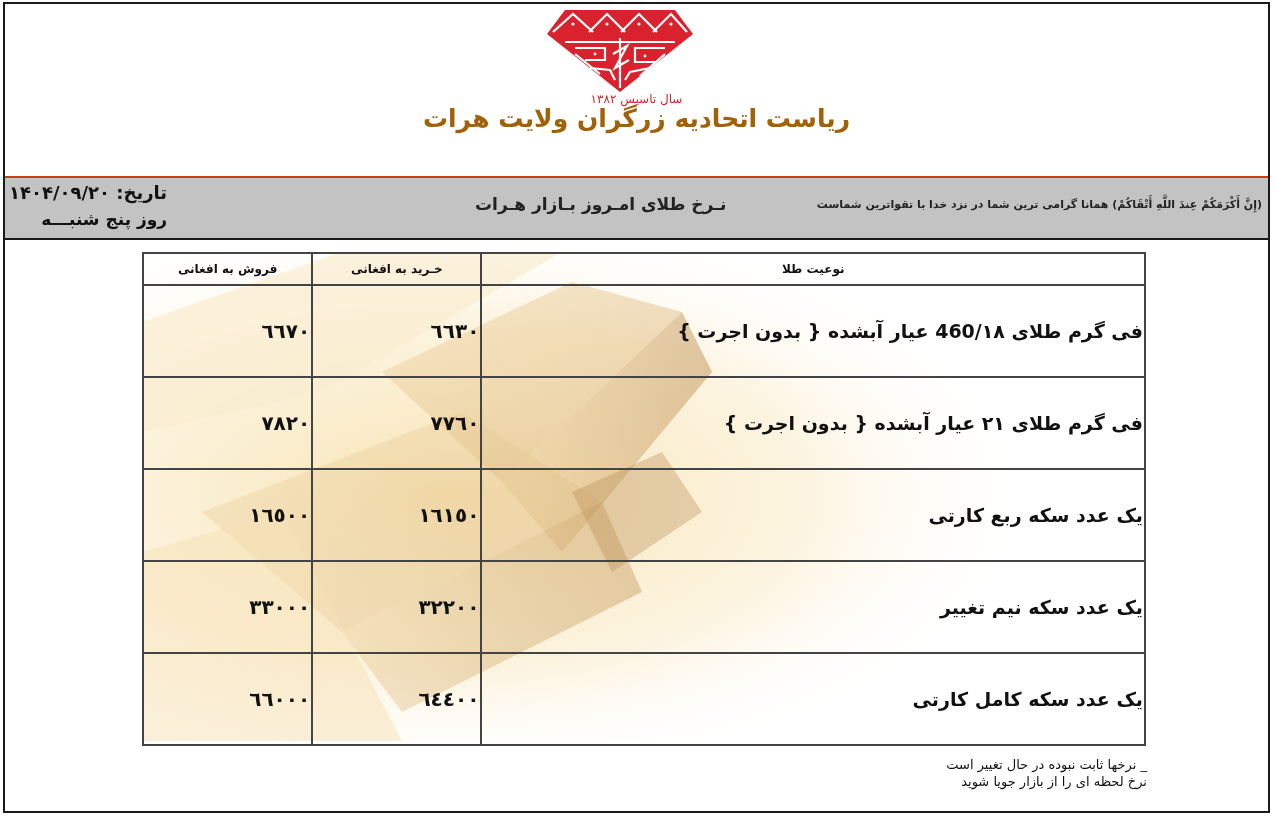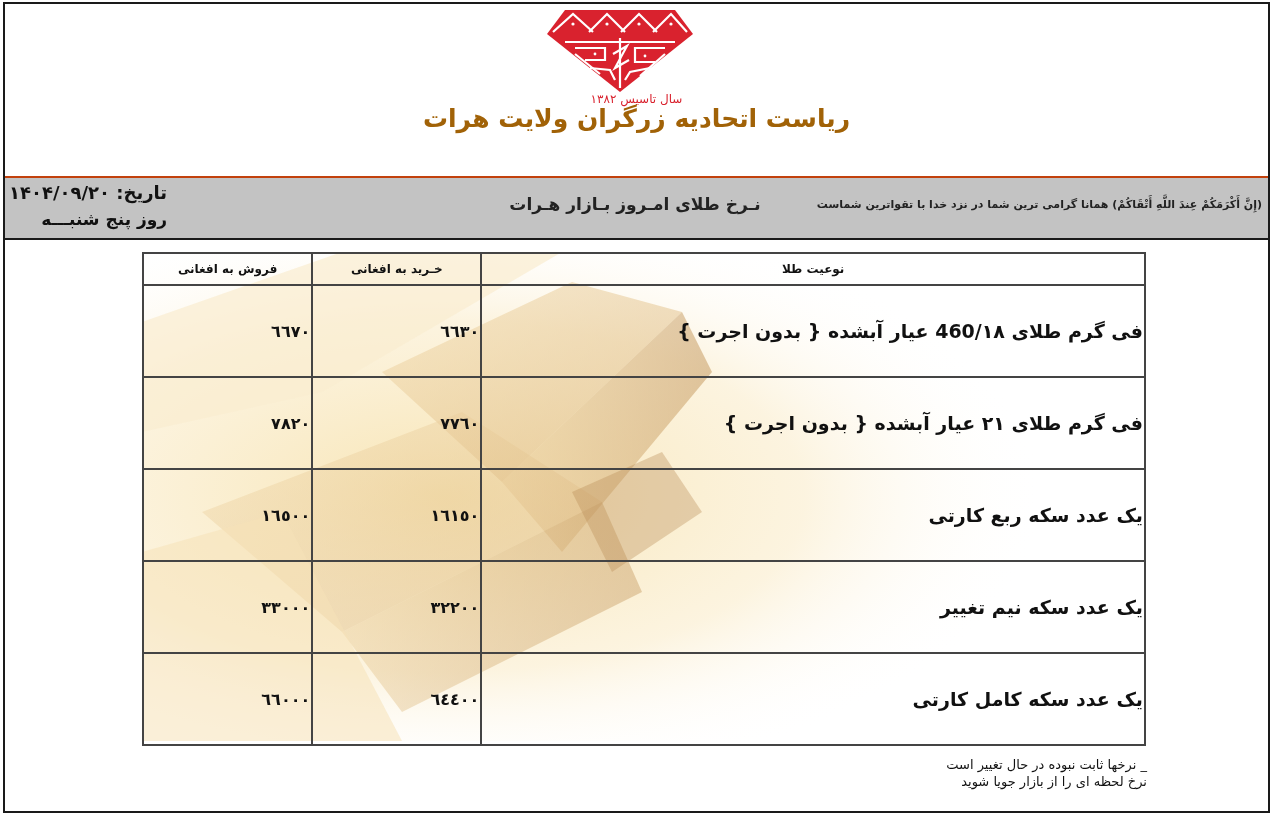--- a/index.html
+++ b/index.html
@@ -6,29 +6,29 @@
   body { width: 1274px; height: 817px; position: relative; overflow: hidden; font-family: "DejaVu Sans", sans-serif; }
   .frame { position: absolute; left: 3px; top: 2px; width: 1267px; height: 811px; border: 2px solid #1a1a1a; box-sizing: border-box; background: #fff; }
   .header { position: absolute; left: 0; top: 0; width: 100%; height: 172px; }
   .logo { position: absolute; left: 540px; top: 4px; width: 150px; height: 86px; }
   .founded { position: absolute; left: 0; width: 100%; top: 88px; text-align: center; color: #d9222e; font-size: 12px; direction: rtl; }
   .org-title { position: absolute; left: 0; width: 100%; top: 100px; text-align: center; font-size: 25px; font-weight: bold; color: #a16207; direction: rtl; letter-spacing: 1px; }
   .band { position: absolute; left: 0; top: 172px; width: 100%; height: 64px; background: #c3c3c3; border-top: 2px solid #c2410c; border-bottom: 2px solid #1a1a1a; box-sizing: border-box; }
   .date-box { position: absolute; left: 4px; top: 2px; direction: rtl; text-align: right; color: #111; font-weight: bold; }
   .date-line { font-size: 18px; line-height: 26px; }
   .day-line { font-size: 17px; line-height: 26px; }
-  .band-title { position: absolute; left: 470px; width: 320px; top: 16px; text-align: center; direction: rtl; font-size: 17px; font-weight: bold; color: #222; }
+  .band-title { position: absolute; left: 470px; width: 320px; top: 16px; text-align: left; direction: rtl; font-size: 17px; font-weight: bold; color: #222; }
   .verse { position: absolute; right: 6px; top: 20px; direction: rtl; font-size: 11px; font-weight: bold; color: #222; white-space: nowrap; }
   .table-wrap { position: absolute; left: 137px; top: 248px; width: 1004px; height: 489px; }
   .bg-art { position: absolute; left: 0; top: 0; width: 100%; height: 100%; overflow: hidden; }
   table { position: absolute; left: 0; top: 0; width: 1004px; border-collapse: collapse; direction: rtl; }
   th, td { border: 2px solid #444; color: #111; }
   th { height: 28px; font-size: 12px; font-weight: bold; }
   td { height: 88px; font-size: 19px; font-weight: bold; }
-  td.num { font-size: 16px; letter-spacing: 1px; border-radius: 20px; }
+  td.num { font-size: 20px; letter-spacing: 1px; border-radius: 20px; }
   .col-type { width: 664px; }
   .col-buy { width: 166px; }
   .col-sell { width: 166px; }
   .note { position: absolute; left: 880px; top: 752px; width: 262px; direction: rtl; text-align: right; font-size: 13px; line-height: 17px; color: #111; }
 </style>
 </head>
 <body>
 
 <div class="frame">
 

